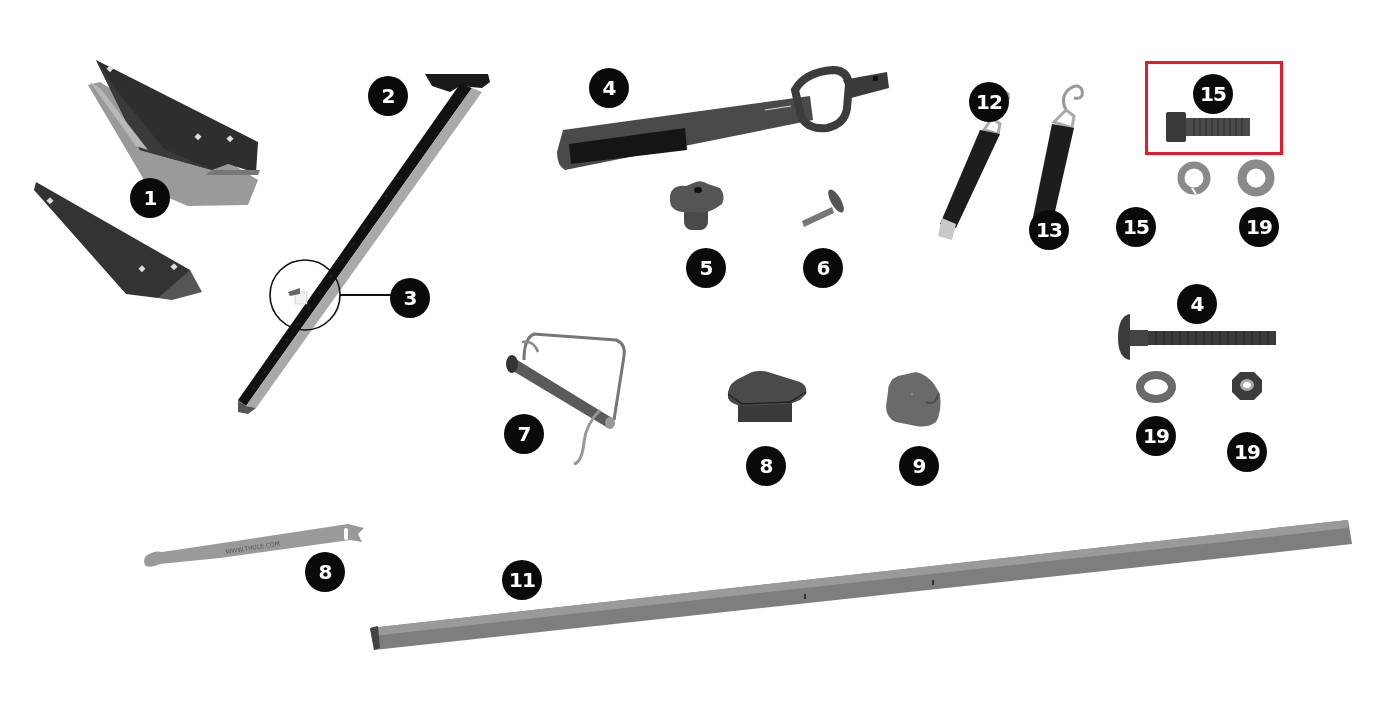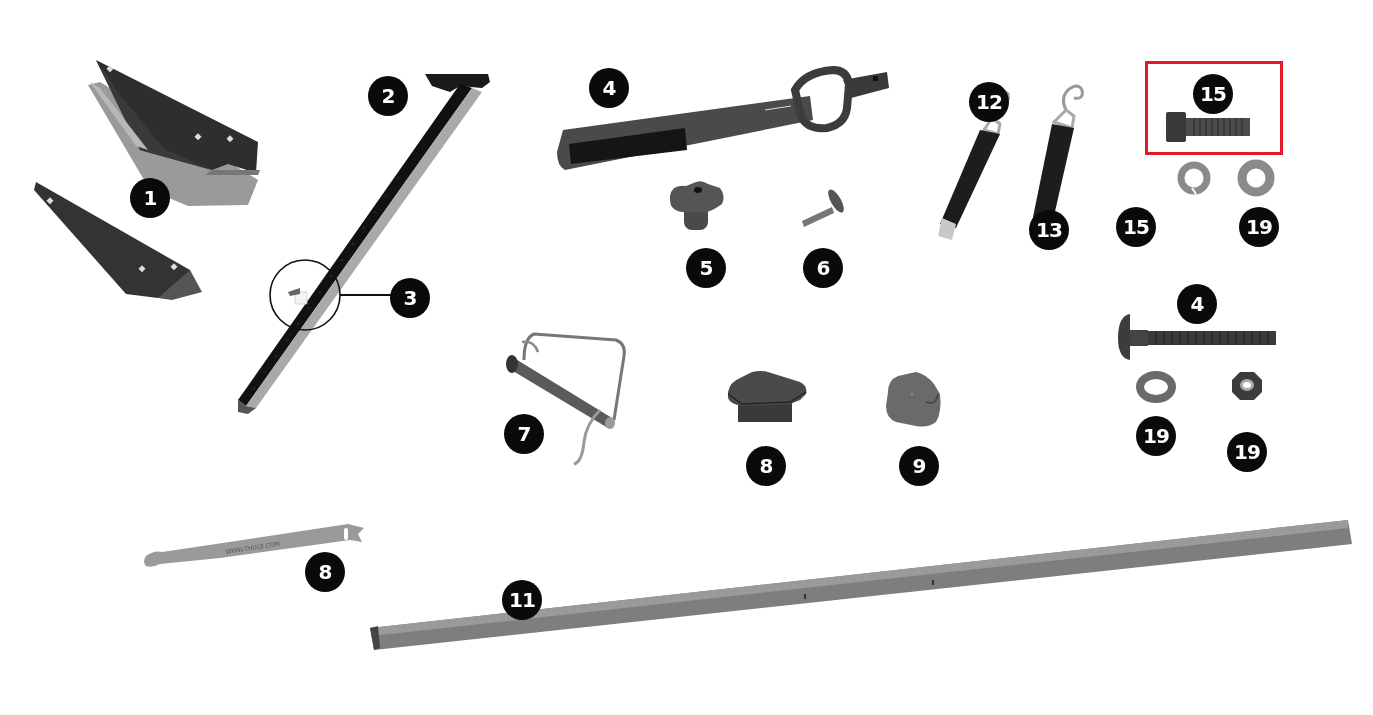--- a/index.html
+++ b/index.html
@@ -122,21 +122,21 @@
   </svg>
   <div class="badge" style="left:305px;top:552px">8</div>
 
   <svg class="part" style="left:366px;top:516px" width="990" height="140">
     <polygon points="4,112 982,4 986,28 8,134" fill="#7e7e7e"></polygon>
     <polygon points="4,112 982,4 982,12 6,120" fill="#9a9a9a"></polygon>
     <polygon points="4,112 12,110 14,132 8,134" fill="#444"></polygon>
     <rect x="438" y="78" width="2" height="5" fill="#333"></rect>
     <rect x="566" y="64" width="2" height="5" fill="#333"></rect>
   </svg>
-  <div class="badge" style="left:502px;top:580px">11</div>
+  <div class="badge" style="left:502px;top:560px">11</div>
 
   <svg class="part" style="left:934px;top:78px" width="80" height="170">
     <path d="M58,40 Q52,28 60,18 Q68,10 74,16 Q76,26 66,22" fill="none" stroke="#999" stroke-width="3"></path>
     <path d="M50,52 L58,40 L66,46 L64,56 Z" fill="none" stroke="#aaa" stroke-width="3"></path>
     <polygon points="46,52 66,56 22,150 6,146" fill="#1d1d1d"></polygon>
     <polygon points="8,140 22,146 18,162 4,158" fill="#c8c8c8"></polygon>
   </svg>
   <div class="badge" style="left:969px;top:82px">12</div>
 
   <svg class="part" style="left:1024px;top:76px" width="70" height="150">

